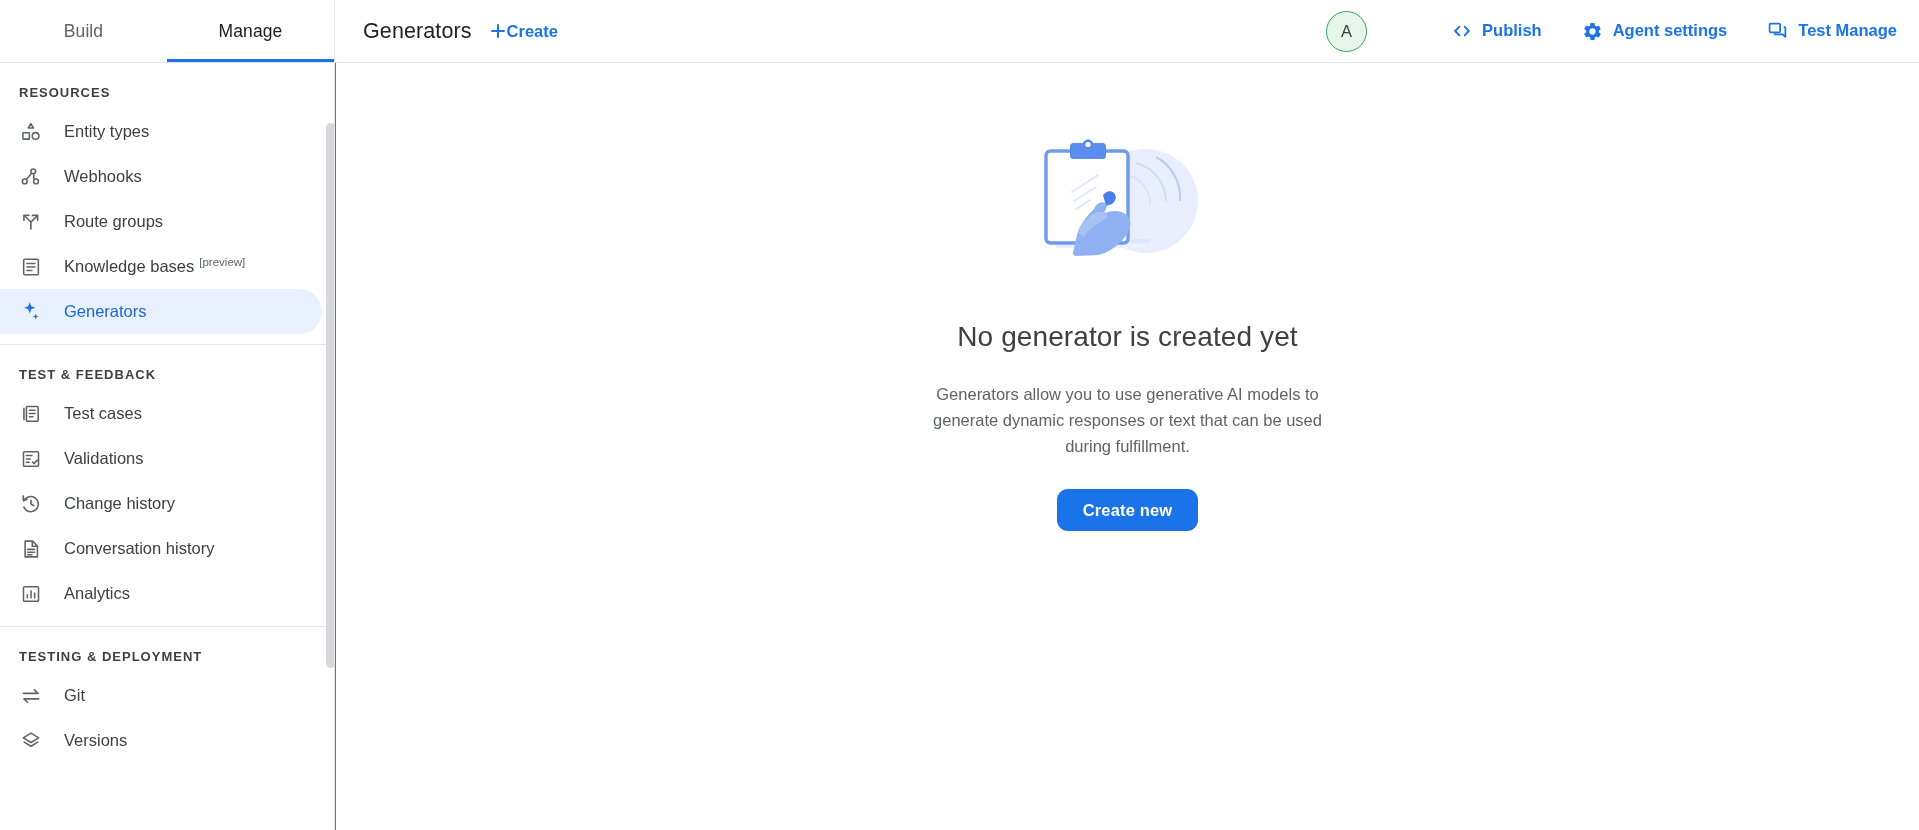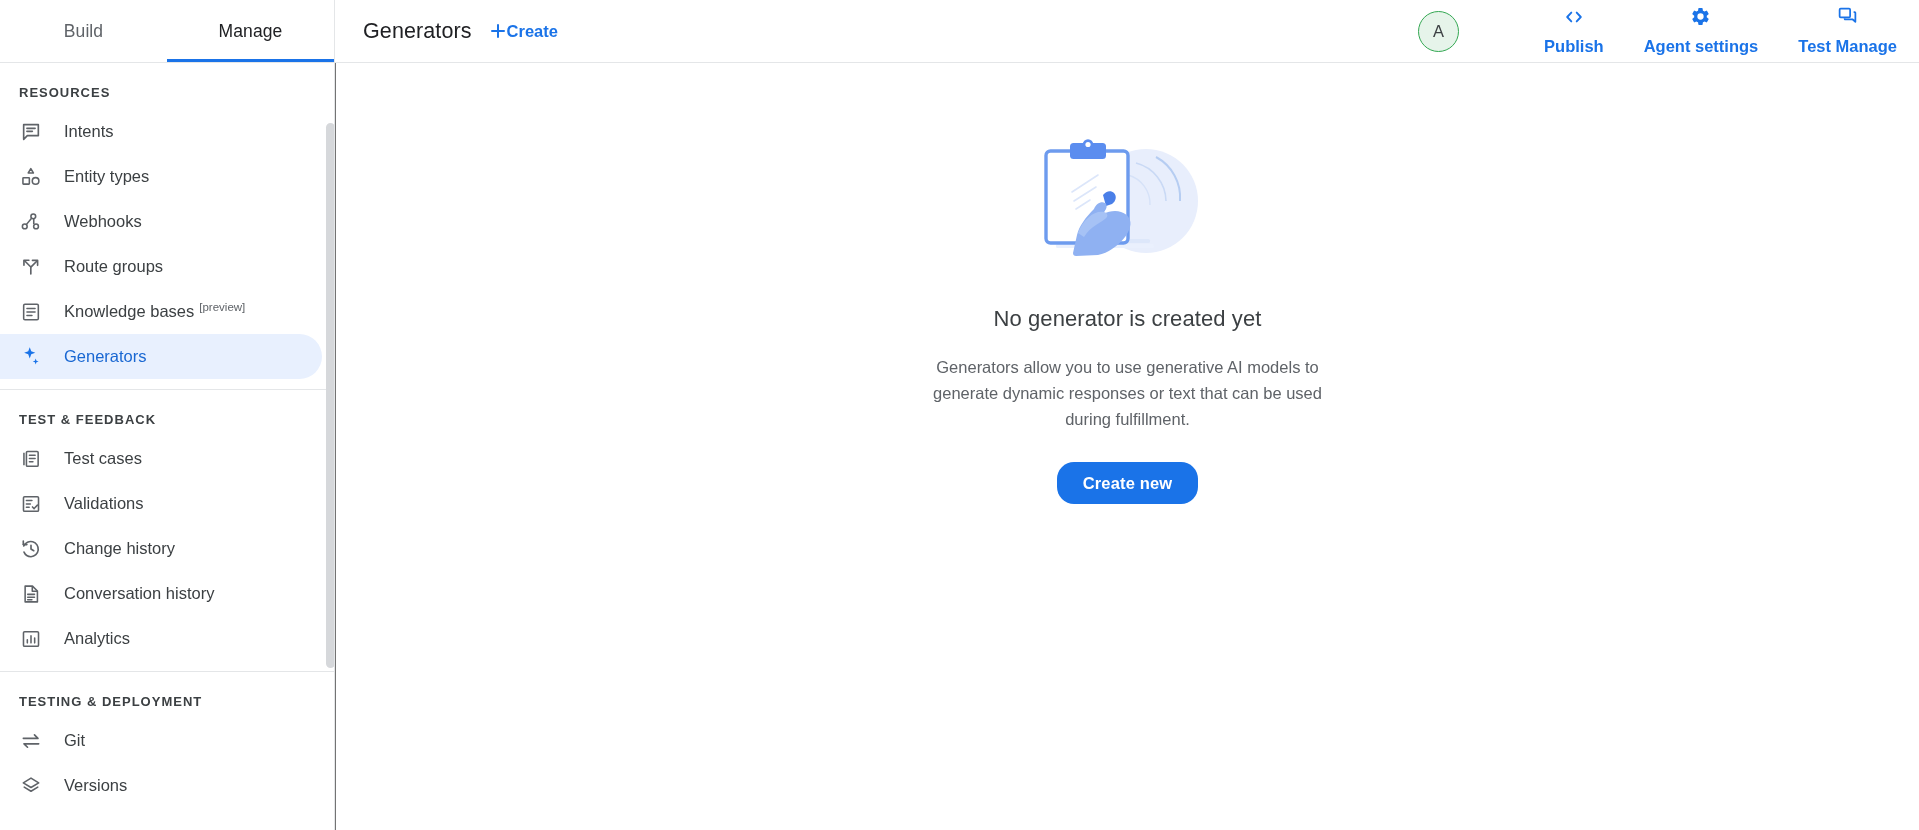--- a/index.html
+++ b/index.html
@@ -67,25 +67,24 @@
     display: flex; align-items: center; gap: 0;
   }
   .avatar {
     width: 41px; height: 41px; border-radius: 50%;
     background: #e6f4ea; border: 1.4px solid #34a853;
     display: flex; align-items: center; justify-content: center;
     font-size: 16.5px; color: #3c4043; font-weight: 400;
     margin-right: 45px; cursor: pointer;
   }
   .act {
-    display: flex; align-items: center; gap: 10px;
+    display: flex; gap: 10px;
     color: #1a73e8; font-size: 16.5px; font-weight: 600;
     cursor: pointer; white-space: nowrap;
     margin-left: 40px;
-    flex-direction: column;
   }
   .act:first-of-type { margin-left: 0; }
   .act .ic { display: flex; align-items: center; }
 
   
   .sidebar {
     position: absolute; top: 63px; left: 0; width: 335px; height: 767px;
     background: #fff;
     border-right: 1px solid #e4e6e8;
     overflow: hidden;
@@ -136,32 +135,32 @@
   }
 
   
   .main {
     position: absolute; left: 336px; top: 63px;
     width: 1583px; height: 767px; background: #fff;
     display: flex; flex-direction: column; align-items: center;
   }
   .illus { margin-top: 72px; width: 200px; height: 130px; }
   .empty-title {
-    margin-top: 41px;
-    font-size: 22px; color: #3c4043; font-weight: 400; letter-spacing: .1px;
+    margin-top: 56px;
+    font-size: 28px; color: #3c4043; font-weight: 400; letter-spacing: .1px;
   }
   .empty-desc {
-    margin-top: 22px;
+    margin-top: 28px;
     font-size: 16.5px; color: #5f6368; line-height: 26px;
     text-align: center; max-width: 420px;
   }
   .create-btn {
     margin-top: 30px;
     background: #1a73e8; color: #fff;
-    border: none; border-radius: 17px;
+    border: none; border-radius: 11px;
     height: 42px; padding: 0 26px;
     font-size: 16.5px; font-weight: 600; font-family: inherit;
     cursor: pointer; letter-spacing: .15px;
   }
 </style>
 </head>
 <body>
 
 <div id="app">
 
@@ -222,29 +221,20 @@
       </div>
     </div>
   </div>
 
   <div class="sidebar">
     <div class="sb-inner">
 
       <div class="sb-section">
         <div class="sb-head">RESOURCES</div>
 
-        <div class="sb-item">
-          <span class="ic">
-            <svg width="22" height="22" viewBox="0 0 24 24" fill="none" stroke="currentColor" stroke-width="1.8">
-              <path d="M4 4h16v12H8l-4 4V4z" stroke-linejoin="round"></path>
-              <path d="M7.5 8h9M7.5 11.3h6" stroke-linecap="round"></path>
-            </svg>
-          </span>
-          <span class="sb-label">Intents</span>
-        </div>
 
         <div class="sb-item">
           <span class="ic">
             <svg width="22" height="22" viewBox="0 0 24 24" fill="none" stroke="currentColor" stroke-width="1.7">
               <path d="M11.8 2.8L14.6 7.6H9L11.8 2.8z" stroke-linejoin="round"></path>
               <rect x="3.2" y="12.8" width="7" height="7" rx=".6"></rect>
               <circle cx="17" cy="16.3" r="3.6"></circle>
             </svg>
           </span>
           <span class="sb-label">Entity types</span>

